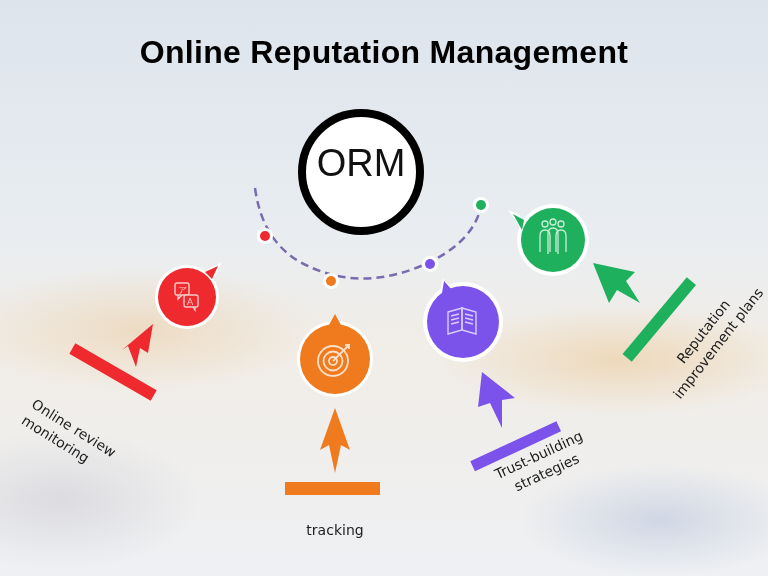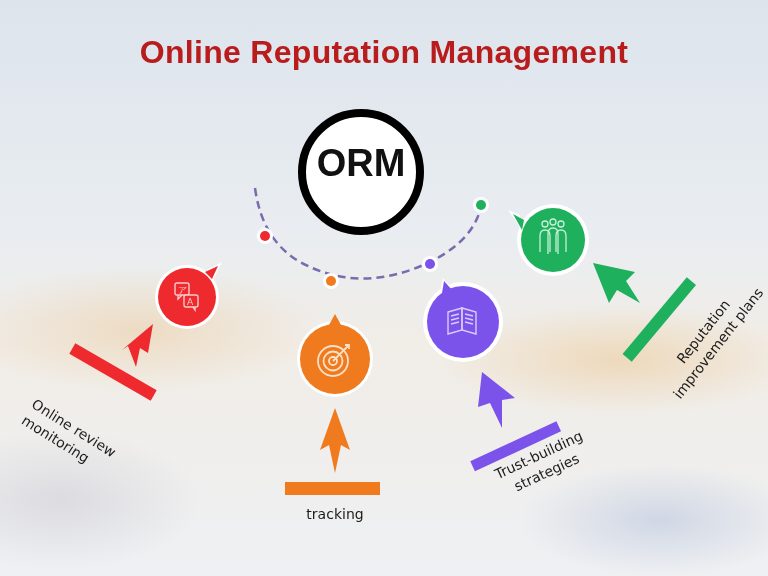--- a/index.html
+++ b/index.html
@@ -4,24 +4,24 @@
 <style>
   html,body{margin:0;padding:0;}
   body{width:768px;height:576px;overflow:hidden;position:relative;font-family:"Liberation Sans",sans-serif;}
   .bg{position:absolute;inset:0;
     background:
       radial-gradient(ellipse 260px 90px at 140px 330px, rgba(235,205,165,0.55), rgba(235,205,165,0) 70%),
       radial-gradient(ellipse 260px 80px at 620px 360px, rgba(235,200,150,0.55), rgba(235,200,150,0) 70%),
       radial-gradient(ellipse 200px 80px at 660px 520px, rgba(170,185,215,0.45), rgba(170,185,215,0) 70%),
       radial-gradient(ellipse 200px 100px at 60px 500px, rgba(200,200,210,0.5), rgba(200,200,210,0) 70%),
       linear-gradient(180deg,#dde4ec 0%,#e9edf1 40%,#f1ede7 60%,#eef0f3 100%);}
-  .title{position:absolute;top:34px;left:0;width:768px;text-align:center;font-weight:bold;font-size:32px;color:#b91c1c;letter-spacing:0.3px;}
+  .title{position:absolute;top:34px;left:0;width:768px;text-align:center;font-weight:bold;font-size:32px;color:#000000;letter-spacing:0.3px;}
   svg.diagram{position:absolute;left:0;top:0;}
   .lbl{position:absolute;font-family:"DejaVu Sans",sans-serif;font-size:14px;color:#1c1c1c;line-height:19px;text-align:center;white-space:nowrap;}
-  .orm-text{position:absolute;left:296px;top:142px;width:130px;text-align:center;font-weight:bold;font-size:38px;color:#111;}
+  .orm-text{position:absolute;left:296px;top:142px;width:130px;text-align:center;font-weight:normal;font-size:38px;color:#111;}
 </style>
 </head>
 <body>
 
 <div class="bg"></div>
 
 <div class="title">Online Reputation Management</div>
 
 <svg class="diagram" width="768" height="576" viewBox="0 0 768 576">
 
@@ -111,21 +111,21 @@
 </svg>
 
 <div class="orm-text">ORM</div>
 
 <div class="lbl" style="left:38px;top:395px;transform:rotate(32deg);transform-origin:0 0;text-align:left;">
   <div>Online review</div>
   <div>monitoring</div>
 </div>
 
 <div class="lbl" style="left:270px;top:505px;width:130px;">
-  <div style="margin-top:0;">tracking</div>
+  <div style="margin-top:16px;">tracking</div>
 </div>
 
 <div class="lbl" style="left:485px;top:470px;width:110px;transform:rotate(-25deg);transform-origin:0 0;">
   <div>Trust-building</div>
   <div>strategies</div>
 </div>
 
 <div class="lbl" style="left:650px;top:385px;width:150px;transform:rotate(-52deg);transform-origin:0 0;">
   <div>Reputation</div>
   <div>improvement plans</div>

